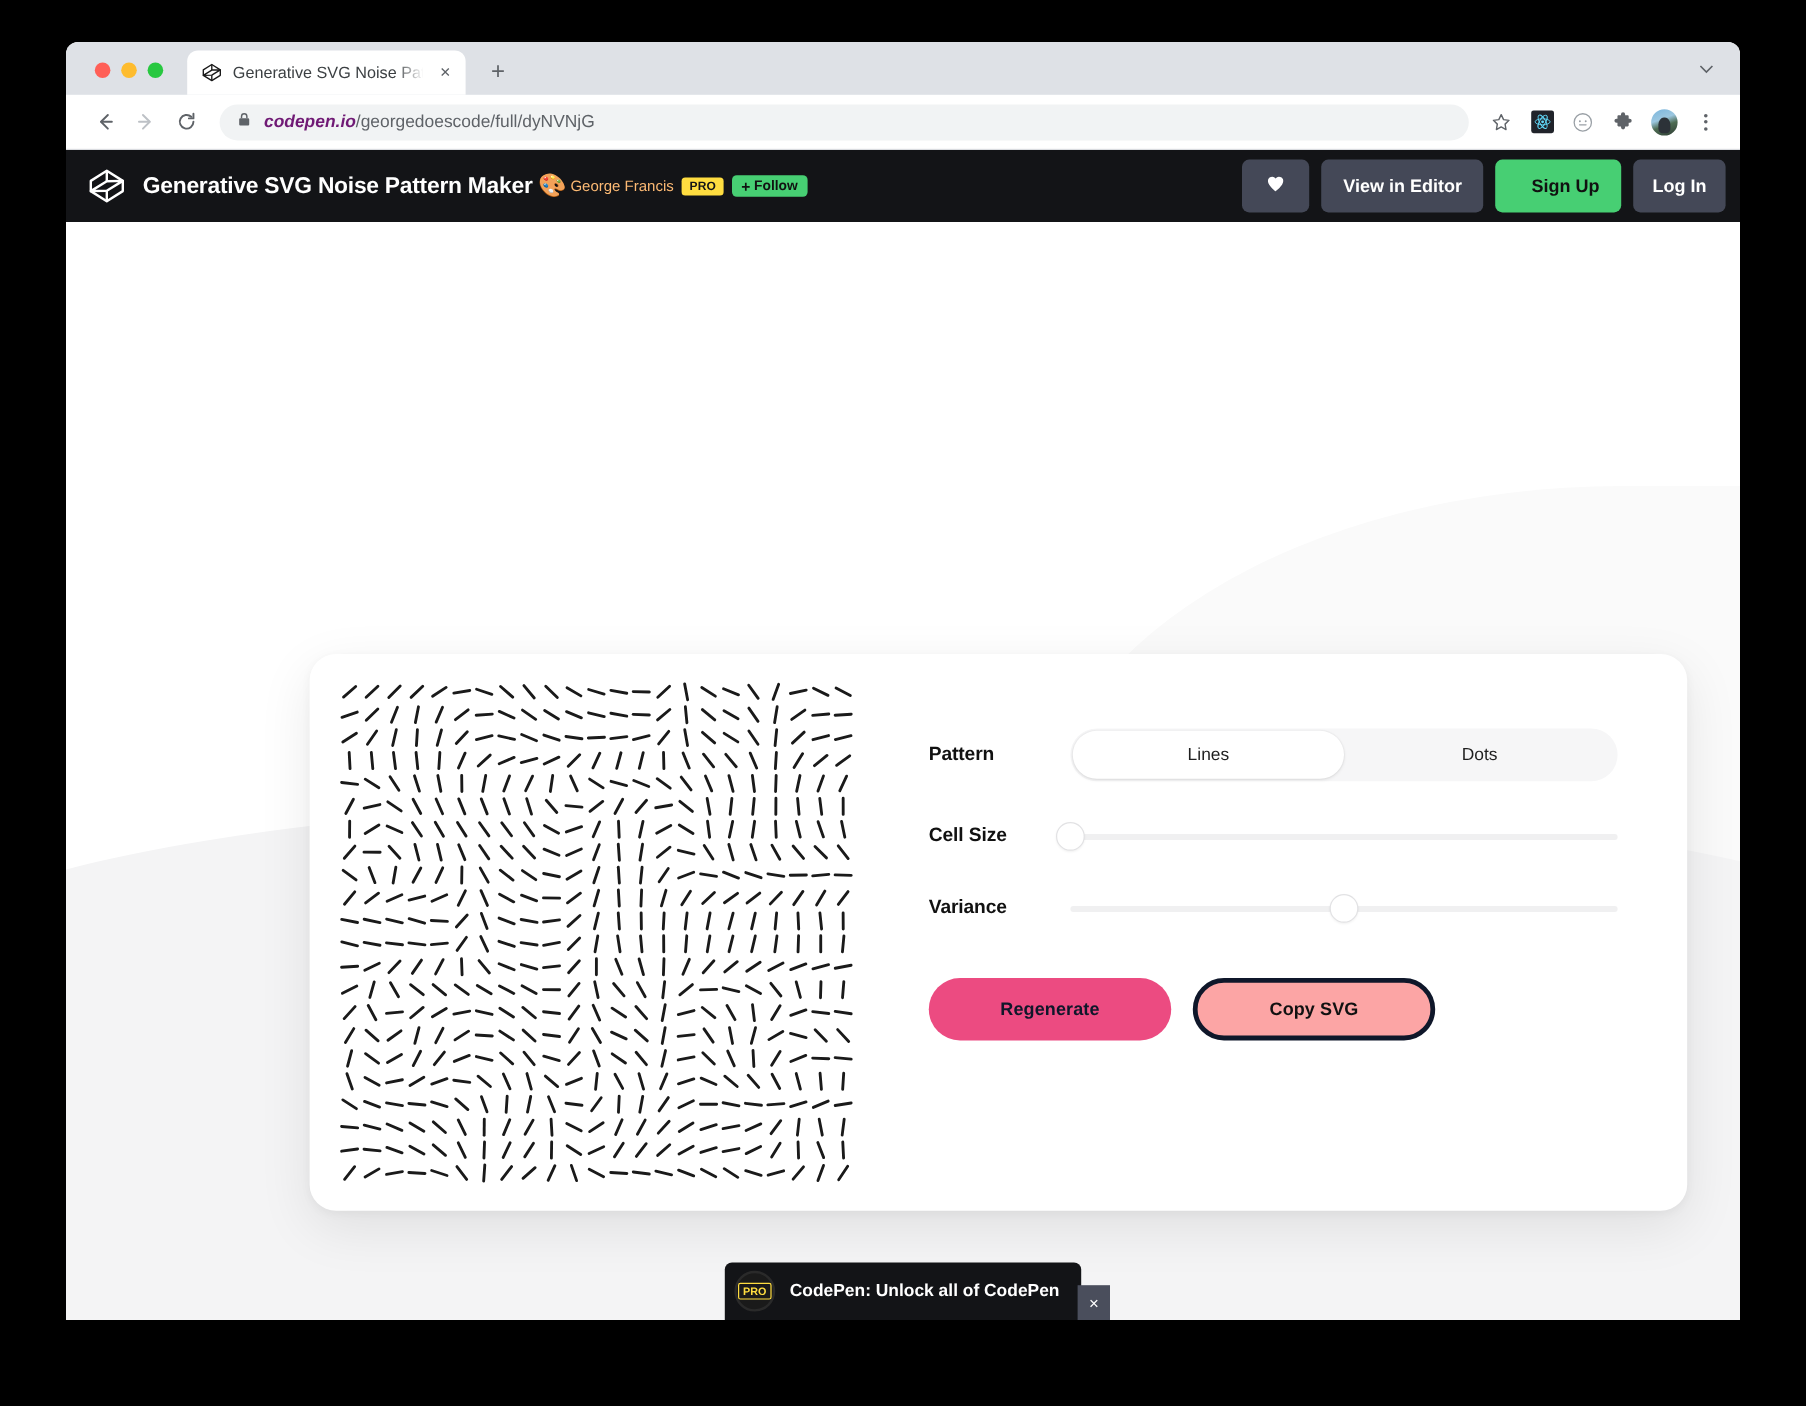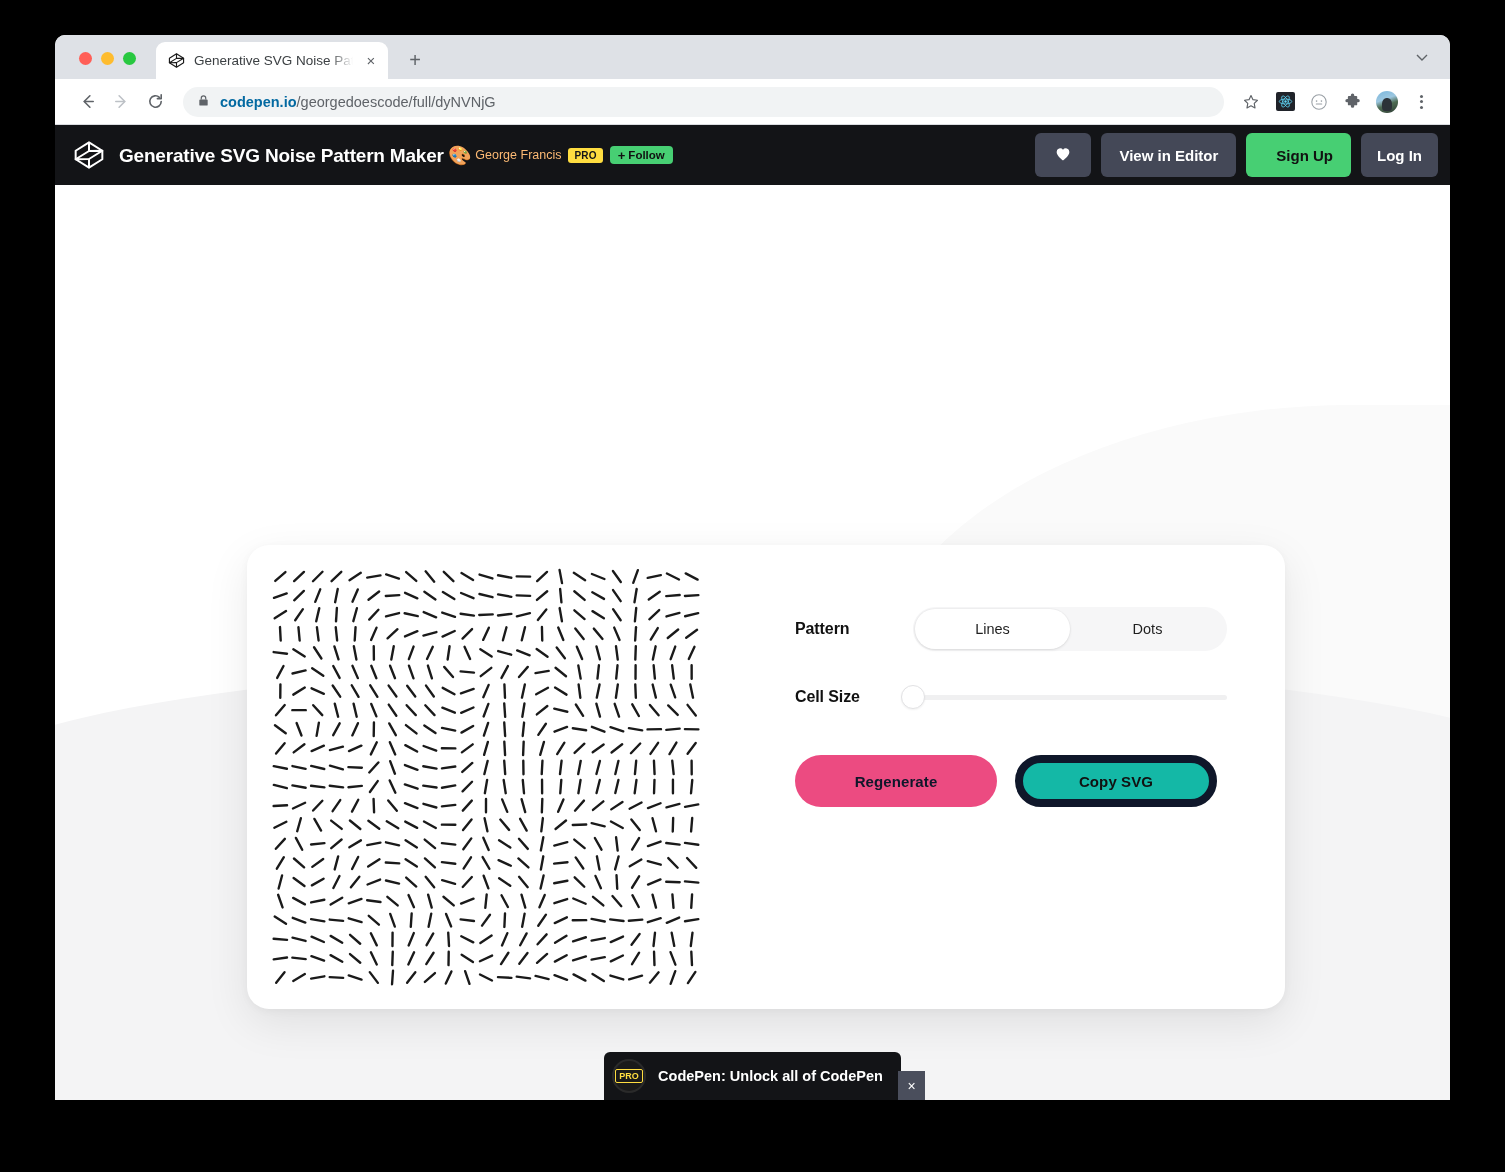--- a/index.html
+++ b/index.html
@@ -103,21 +103,21 @@
     padding: 0 14px;
     gap: 10px;
     min-width: 0;
   }
   #omnibox .url-text {
     font-size: 14.5px;
     color: #5f6368;
     white-space: nowrap;
     overflow: hidden;
   }
-  #omnibox .url-text b { color: #0369a1; font-weight: 700; }
+  #omnibox .url-text b { color: #701a75; font-weight: 700; font-style: italic; }
   #toolbar-right { display: flex; align-items: center; gap: 4px; }
   .tb-icon {
     width: 30px; height: 30px;
     display: flex; align-items: center; justify-content: center;
     color: #5f6368;
   }
   #react-devtools-icon {
     width: 19px; height: 19px; background: #20232a;
     border-radius: 2px;
     display: flex; align-items: center; justify-content: center;
@@ -210,28 +210,27 @@
     position: absolute;
     left: 58%; top: 24%;
     width: 70%; height: 55%;
     background: #fafafa;
     border-radius: 50% 0 0 0 / 60% 0 0 0;
   }
 
   
   #pen-card {
     position: absolute;
-    left: 192px; top: 360px;
-    width: 1038px; height: 464px;
+    left: 203px; top: 360px;
+    width: 1148px; height: 464px;
     background: #fff;
     border-radius: 22px;
     box-shadow: 0 14px 44px rgba(0,0,0,0.085), 0 2px 8px rgba(0,0,0,0.04);
     display: flex;
     z-index: 2;
-    gap: 32px;
   }
 
   #pattern-preview {
     width: 472px;
     padding: 20px 18px 20px 24px;
     display: flex; align-items: center; justify-content: center;
   }
   #pattern-svg { display: block; }
 
   #controls-panel {
@@ -313,23 +312,23 @@
     width: 202px; height: 52px;
     background: #ec4b81;
     color: #0f172a;
     border-radius: 26px;
     display: flex; align-items: center; justify-content: center;
     font-size: 15px; font-weight: 600;
     letter-spacing: 0.1px;
   }
   #copy-svg-button {
     width: 202px; height: 52px;
-    background: #14b8a6;
+    background: #fca5a5;
     color: #111;
-    border: 8px solid #0f172a;
+    border: 4px solid #0f172a;
     border-radius: 26px;
     display: flex; align-items: center; justify-content: center;
     font-size: 15px; font-weight: 700;
     letter-spacing: 0.1px;
   }
 
   
   #ad-banner {
     position: absolute;
     left: 549px; bottom: 0;
@@ -1046,20 +1045,29 @@
           <div class="control-row">
             <div class="control-label">Cell Size</div>
             <div class="control-field">
               <div class="slider-wrap">
                 <div class="slider-track"></div>
                 <div class="slider-thumb" id="cellsize-thumb" style="left: 0%;"></div>
               </div>
             </div>
           </div>
 
+          <div class="control-row">
+            <div class="control-label">Variance</div>
+            <div class="control-field">
+              <div class="slider-wrap">
+                <div class="slider-track"></div>
+                <div class="slider-thumb" id="variance-thumb" style="left: 50%;"></div>
+              </div>
+            </div>
+          </div>
 
 
           <div id="action-row">
             <div id="regenerate-button">Regenerate</div>
             <div id="copy-svg-button">Copy SVG</div>
           </div>
 
         </div>
       </div>
 

